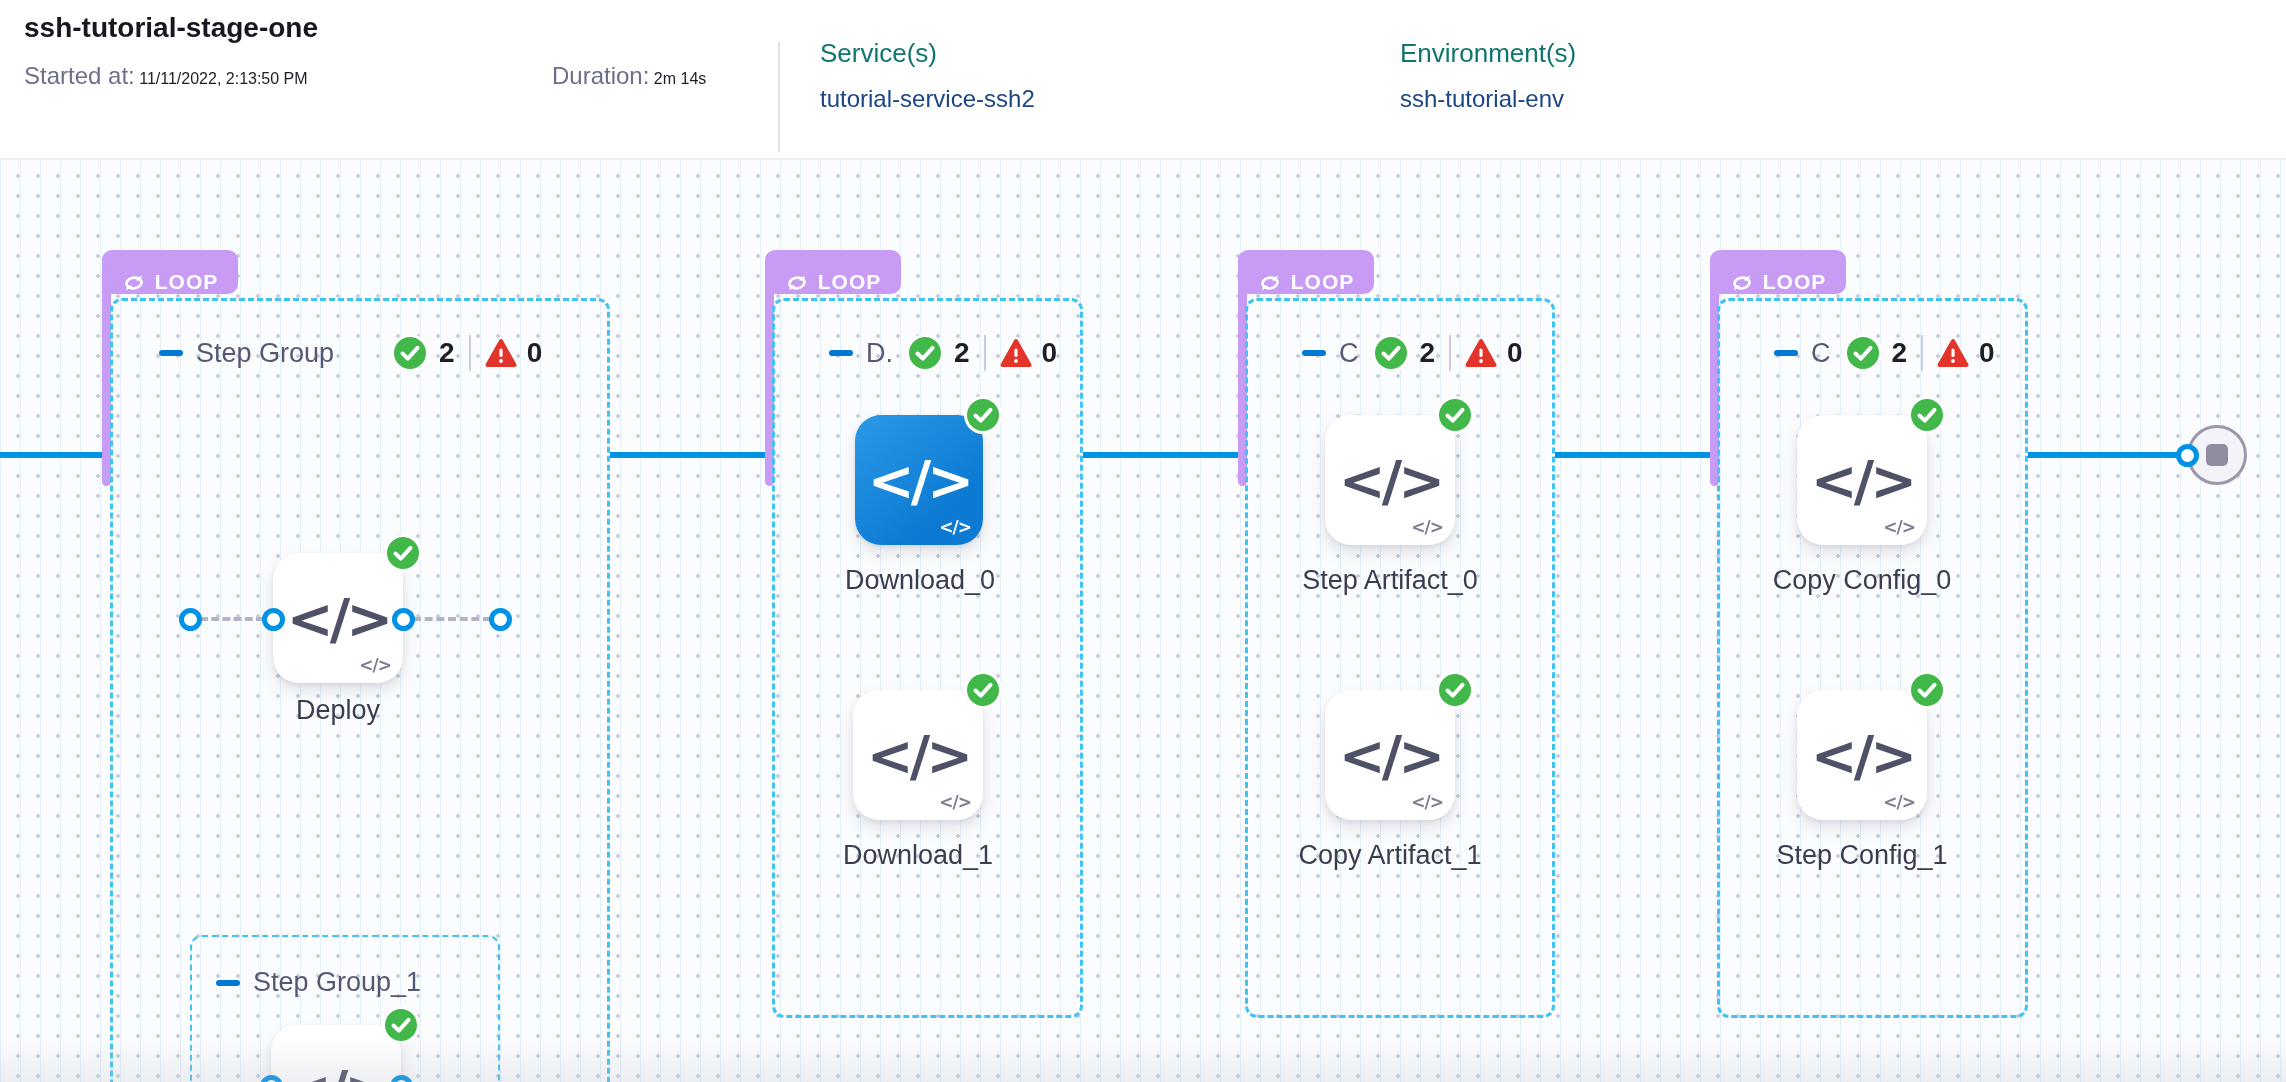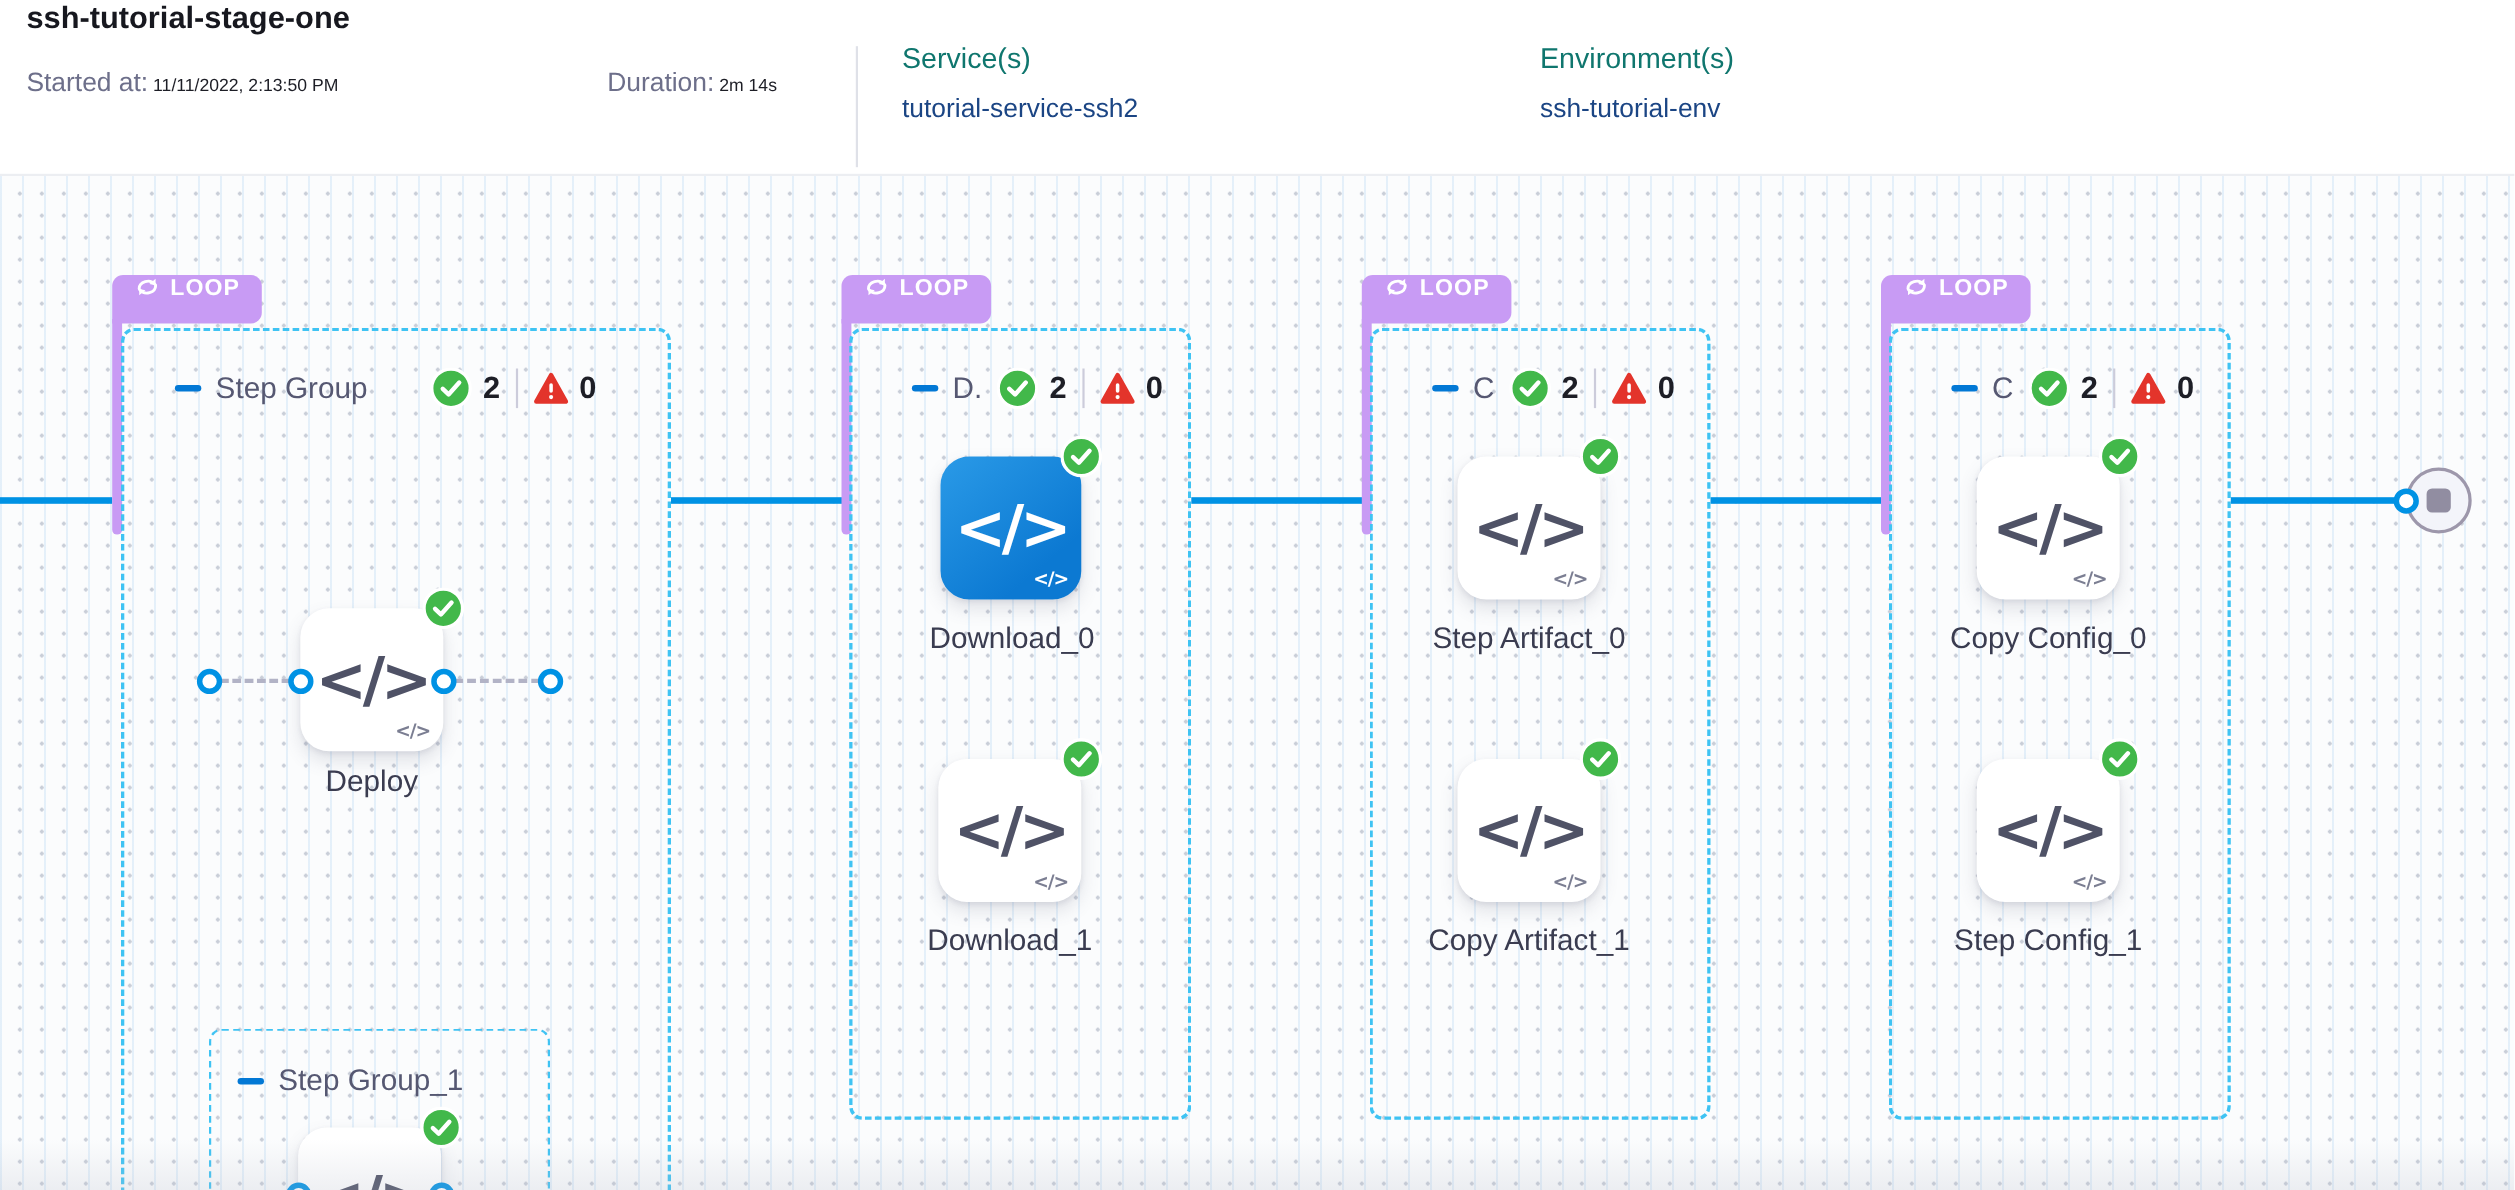--- a/index.html
+++ b/index.html
@@ -2,21 +2,21 @@
 <html><head>
 <meta charset="utf-8">
 <style>
   * { margin:0; padding:0; box-sizing:border-box; }
   html,body { width:2286px; height:1082px; overflow:hidden;
     font-family:"Liberation Sans","DejaVu Sans",sans-serif; background:#fff; }
 
   
   .exec-header { position:relative; width:100%; height:160px; background:#fff;
     border-bottom:2px solid #eceef2; z-index:5; }
-  .exec-title { position:absolute; left:24px; top:0; font-size:28px; font-weight:700; color:#17181f; }
+  .exec-title { position:absolute; left:24px; top:12px; font-size:28px; font-weight:700; color:#17181f; }
   .meta-label { color:#6d6f8a; font-size:24px; }
   .meta-value { color:#1d1e26; font-size:16px; }
   .started-row { position:absolute; left:24px; top:62px; }
   .duration-row { position:absolute; left:552px; top:62px; }
   .header-divider { position:absolute; left:778px; top:42px; width:2px; height:110px; background:#dfe1e8; }
   .svc-col { position:absolute; top:38px; }
   .svc-label { font-size:26px; font-weight:400; color:#0f766e; }
   .svc-link { font-size:24px; color:#1b4584; margin-top:16px; cursor:pointer; }
 
   
@@ -27,21 +27,21 @@
     background-size:20px 20px, 20px 20px;
     background-position:8px 6px, 0 0;
     overflow:hidden; }
   .canvas::after { content:""; position:absolute; left:0; right:0; bottom:0; height:46px;
     background:linear-gradient(to bottom, rgba(180,186,200,0) 0%, rgba(180,186,200,0.22) 100%);
     pointer-events:none; z-index:9; }
 
   .flow-line { position:absolute; top:292px; height:6px; background:#0092e4; z-index:1; }
 
   .loop-tab { position:absolute; top:90px; height:44px; width:136px; background:#c89bf4;
-    border-radius:10px 10px 10px 0; display:flex; align-items:flex-start; justify-content:center;
+    border-radius:10px 10px 10px 0; display:flex; align-items:flex-end; justify-content:center;
     gap:9px; z-index:3; }
   .loop-tab span { color:#fff; font-size:21px; font-weight:700; letter-spacing:1px; }
   .loop-tail { position:absolute; top:130px; width:9px; height:196px; background:#c89bf4;
     border-radius:0 0 8px 8px; z-index:2; }
 
   .group-box { position:absolute; top:138px; border:3px dashed #3fc3f3; border-radius:12px;
     z-index:2; background:transparent; }
   .group-header { display:flex; align-items:center; gap:13px; margin-top:30px; height:44px; }
   .minus-ic { width:24px; height:6px; background:#0278d5; border-radius:3px; flex:0 0 auto; }
   .g-label { font-size:27px; color:#565872; white-space:nowrap; overflow:hidden; }

